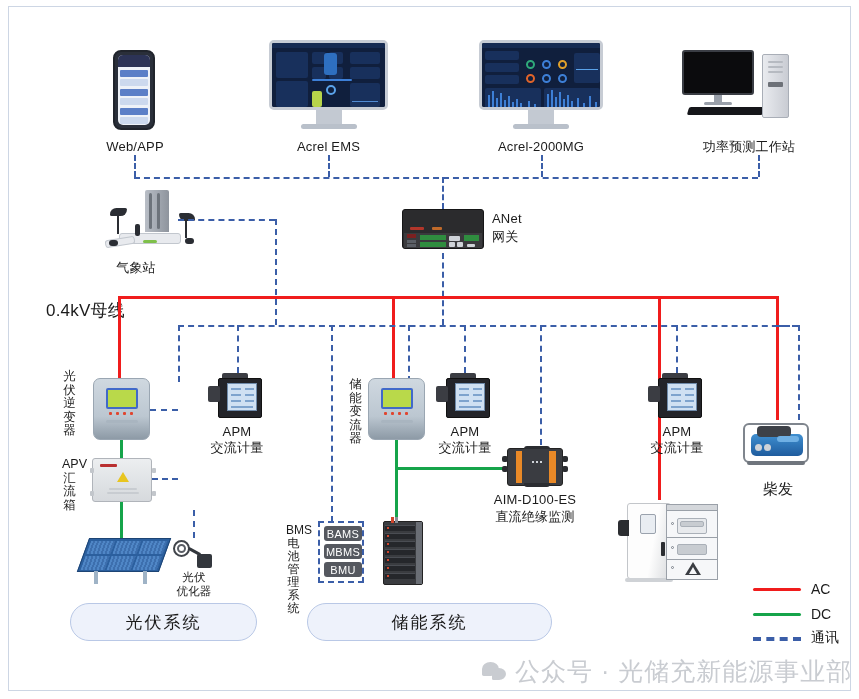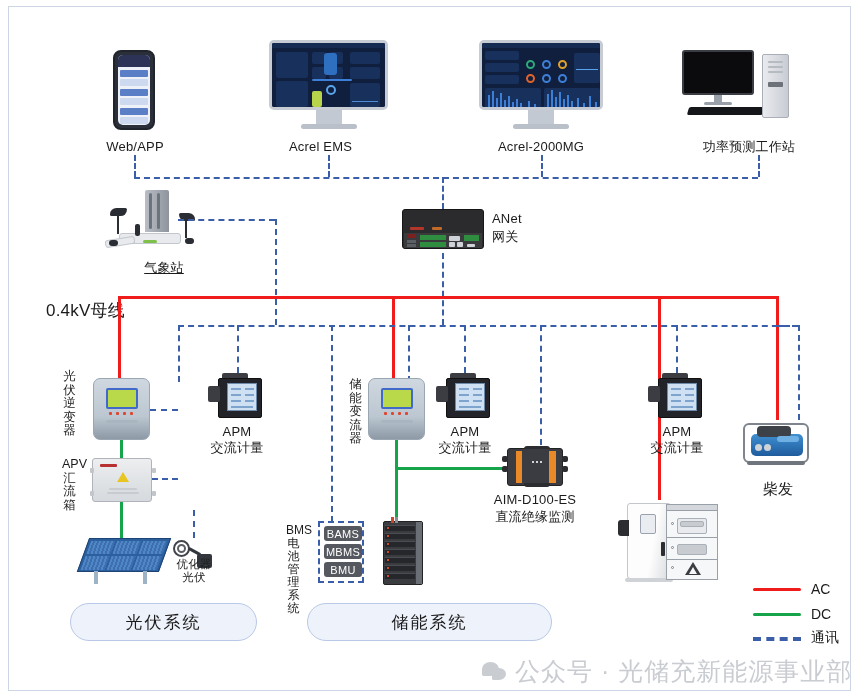--- a/index.html
+++ b/index.html
@@ -242,21 +242,21 @@
         <div class="scr-line" style="left:40px;top:36px;width:40px;height:2px;background:#3d7fd6;border-radius:2px;"></div>
         <div class="scr-dot" style="left:54px;top:42px;width:10px;height:10px;border-color:#5ba3ea;"></div>
         <div class="scr-tile" style="left:40px;top:48px;width:10px;height:16px;background:#b7d44a;"></div>
         <div class="scr-tile" style="left:78px;top:40px;width:30px;height:24px;"></div>
         <div class="scr-line" style="left:80px;top:58px;width:26px;height:1px;background:#4f8ad4;"></div>
       </div>
     </div>
     <div class="mon-stand"></div>
     <div class="mon-base"></div>
   </div>
-  <div class="lbl" style="left:264px; top:139px; width:113px;">Acrel EMS</div>
+  <div class="lbl" style="left:272px; top:139px; width:113px;">Acrel EMS</div>
 
   <div class="monitor" style="left:479px; top:40px; width:124px;">
     <div class="mon-bezel" style="height:70px;">
       <div class="scr-dash">
         <div class="scr-line" style="left:0;top:0;width:100%;height:5px;background:#162b52;"></div>
         <div class="scr-tile" style="left:3px;top:8px;width:34px;height:9px;"></div>
         <div class="scr-tile" style="left:3px;top:20px;width:34px;height:9px;"></div>
         <div class="scr-tile" style="left:3px;top:32px;width:34px;height:9px;"></div>
         <div class="scr-dot" style="left:44px;top:17px;width:9px;height:9px;border-color:#2fa97a;"></div>
         <div class="scr-dot" style="left:60px;top:17px;width:9px;height:9px;border-color:#3d7fd6;"></div>
@@ -326,21 +326,21 @@
     <div class="ws-arm" style="left:8px;  top:48px; width:30px; height:8px; transform:rotate(-9deg);"></div>
     <div class="ws-vane" style="left:20px; top:26px; width:2px; height:18px;"></div>
     <div class="ws-cup" style="left:13px; top:18px; width:17px; height:8px; border-radius:8px 2px 8px 2px;"></div>
     <div class="ws-vane" style="left:88px; top:30px; width:2px; height:18px;"></div>
     <div class="ws-cup" style="left:82px; top:23px; width:16px; height:8px; border-radius:2px 8px 2px 8px;"></div>
     <div class="ws-vane" style="left:38px; top:34px; width:5px; height:12px; border-radius:2px;"></div>
     <div class="ws-cup" style="left:88px; top:48px; width:9px; height:6px; border-radius:3px;"></div>
     <div class="ws-cup" style="left:12px; top:50px; width:9px; height:6px; border-radius:3px;"></div>
     <div class="abs" style="left:46px; top:50px; width:14px; height:3px; background:#7fc04a; border-radius:2px;"></div>
   </div>
-  <div class="lbl" style="left:124px; top:260px; width:80px;text-decoration:underline;">气象站</div>
+  <div class="lbl" style="left:96px; top:260px; width:80px;">气象站</div>
 
   <div class="wire-cm-h" style="left:178px; top:219px; width:97px;"></div>
   <div class="wire-cm-v" style="left:275px; top:219px; height:106px;"></div>
 
   <div class="abs" style="left:402px; top:209px; width:82px; height:44px;">
     <div class="anet-body" style="left:0; top:0; width:82px; height:40px;"></div>
     <div class="anet-face" style="left:2px; top:24px; width:78px; height:15px;"></div>
     <div class="anet-green" style="left:18px; top:26px; width:26px; height:5px;"></div>
     <div class="anet-green" style="left:18px; top:33px; width:26px; height:5px;"></div>
     <div class="anet-green" style="left:62px; top:26px; width:15px; height:6px;"></div>
@@ -417,21 +417,21 @@
     <div class="pv-leg" style="left:70px; top:33px; width:4px; height:13px;"></div>
   </div>
 
   <div class="abs" style="left:172px; top:538px; width:42px; height:34px;">
     <div class="opt-wire" style="left:1px; top:2px; width:17px; height:17px; border-color:#41454b;"></div>
     <div class="opt-wire" style="left:5px; top:6px; width:9px; height:9px; border-color:#5a5e65;"></div>
     <div class="abs" style="left:16px; top:12px; width:13px; height:3px; background:#33373d; transform:rotate(28deg);"></div>
     <div class="opt-box" style="left:25px; top:16px; width:15px; height:14px;"></div>
   </div>
   <div class="lbl lbl-sm" style="left:168px; top:570px; width:52px;">光伏</div>
-  <div class="lbl lbl-sm" style="left:168px; top:557px; width:52px;">优化器</div>
+  <div class="lbl lbl-sm" style="left:168px; top:585px; width:52px;font-family:Liberation Mono, monospace;">优化器</div>
   <div class="wire-cm-v" style="left:193px; top:510px; height:28px;"></div>
 
   <div class="abs" style="left:208px; top:373px; width:58px; height:48px;">
     <div class="apm-top" style="left:14px; top:0; width:26px; height:6px;"></div>
     <div class="apm" style="left:10px; top:5px; width:44px; height:40px;"></div>
     <div class="apm-side" style="left:0px; top:13px; width:12px; height:16px;"></div>
     <div class="apm-scr" style="left:19px; top:10px; width:30px; height:28px;">
       <i style="left:3px;top:4px;width:10px;"></i>
       <i style="left:17px;top:4px;width:9px;"></i>
       <i style="left:3px;top:10px;width:10px;"></i>

